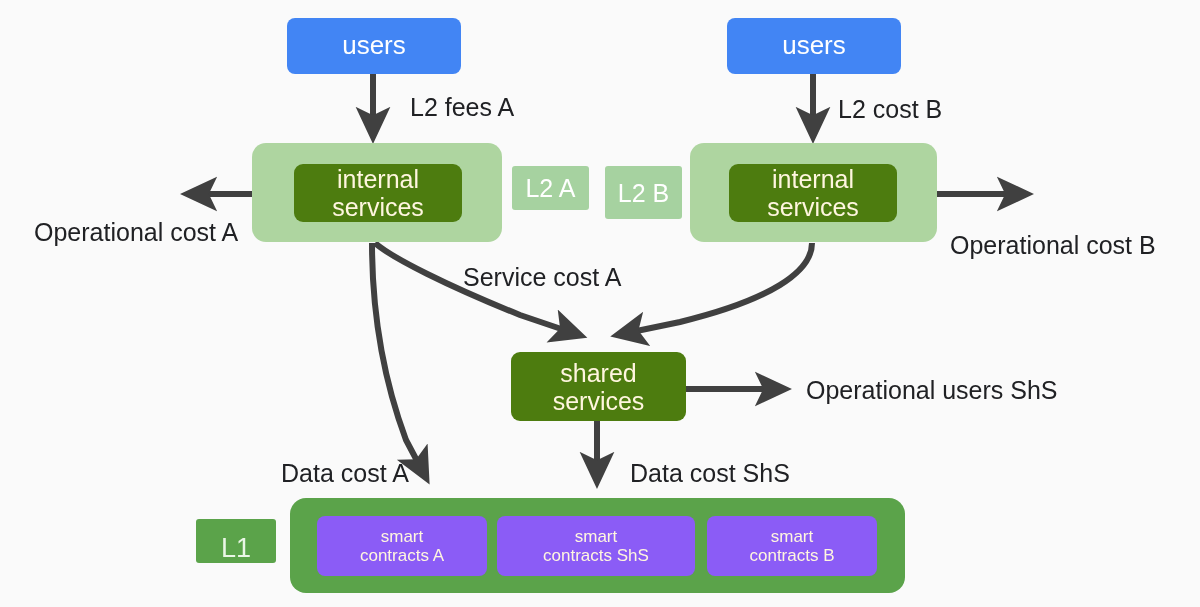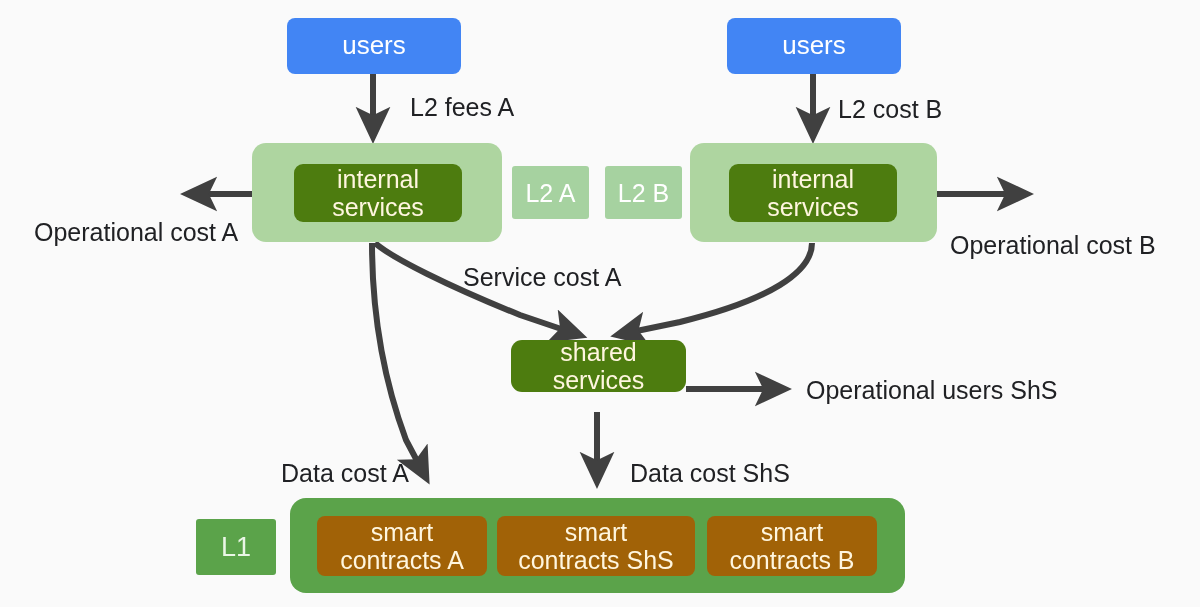--- a/index.html
+++ b/index.html
@@ -51,24 +51,24 @@
     background: #5BA34A;
     border-radius: 16px;
   }
   .l1-tag {
     background: #5BA34A;
     color: #EAF6E6;
     border-radius: 3px;
     font-size: 27px;
   }
   .sc-box {
-    background: #a16207;
+    background: #8b5cf6;
     color: #FFF6DF;
     border-radius: 8px;
-    font-size: 25px;
+    font-size: 17px;
   }
   .edge-label {
     position: absolute;
     color: #202124;
     font-size: 25px;
     white-space: nowrap;
   }
   svg.edges {
     position: absolute;
     left: 0; top: 0;
@@ -120,34 +120,34 @@
 services</span>
   </div>
 
   <div class="node users-box" style="left:287px; top:18px; width:174px; height:56px;">
     <span>users</span>
   </div>
   <div class="node users-box" style="left:727px; top:18px; width:174px; height:56px;">
     <span>users</span>
   </div>
 
-  <div class="node l2-tag" style="left:512px; top:166px; width:77px; height:53px;">
+  <div class="node l2-tag" style="left:512px; top:166px; width:77px; height:44px;">
     <span>L2 A</span>
   </div>
   <div class="node l2-tag" style="left:605px; top:166px; width:77px; height:53px;">
     <span>L2 B</span>
   </div>
 
-  <div class="node orange-box" style="left:511px; top:340px; width:175px; height:52px;border-radius:11px;">
+  <div class="node orange-box" style="left:511px; top:352px; width:175px; height:69px;">
     <span>shared
 services</span>
   </div>
 
   <div class="node l1-container" style="left:290px; top:498px; width:615px; height:95px;"></div>
-  <div class="node l1-tag" style="left:196px; top:519px; width:80px; height:56px;">
+  <div class="node l1-tag" style="left:196px; top:519px; width:80px; height:44px;align-items:flex-end;">
     <span>L1</span>
   </div>
 
   <div class="node sc-box" style="left:317px; top:516px; width:170px; height:60px;">
     <span>smart
 contracts A</span>
   </div>
   <div class="node sc-box" style="left:497px; top:516px; width:198px; height:60px;">
     <span>smart
 contracts ShS</span>

